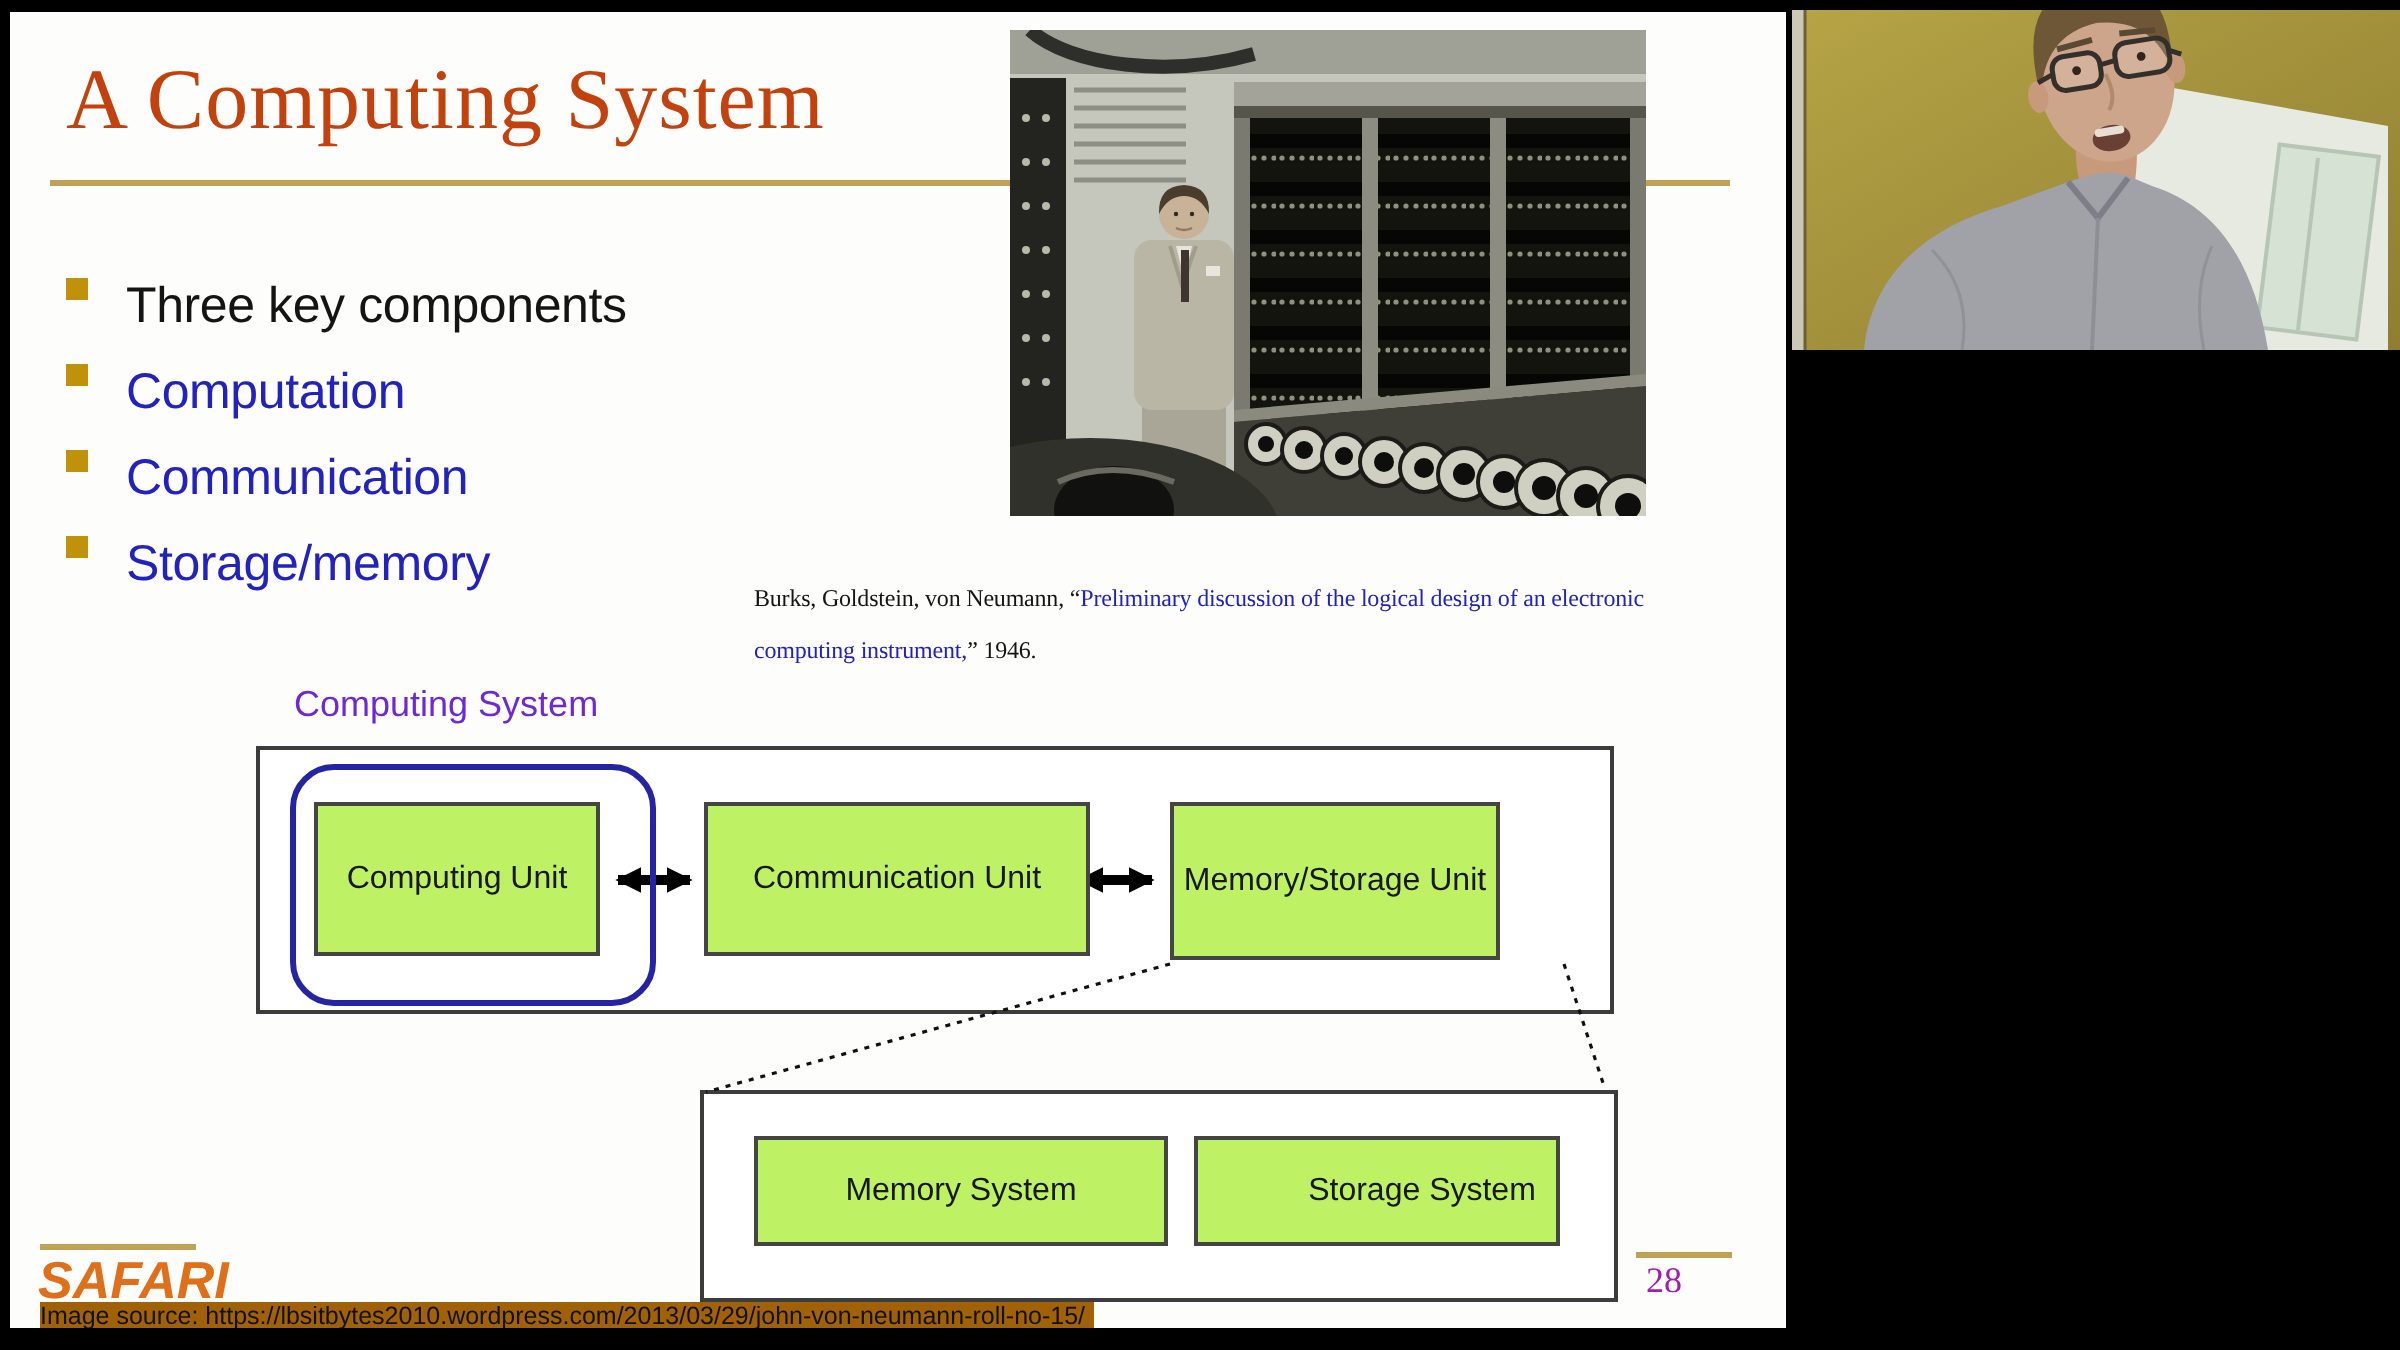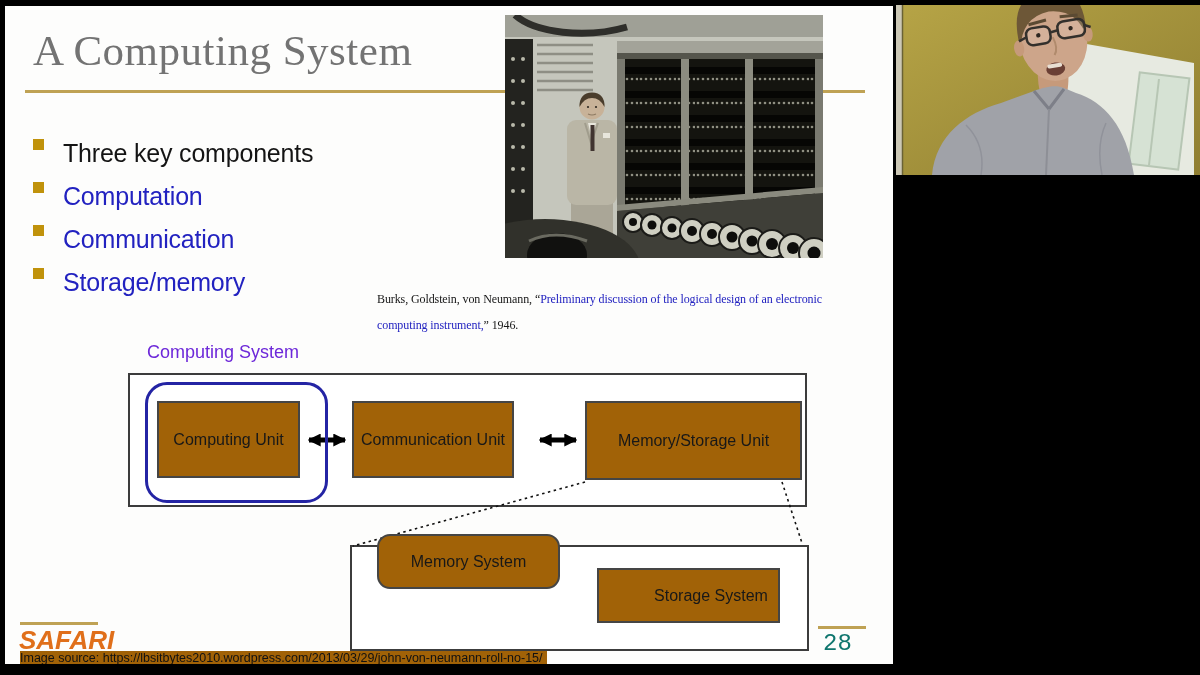--- a/index.html
+++ b/index.html
@@ -9,21 +9,21 @@
   }
   .slide{
     position:absolute;left:5px;top:6px;width:888px;height:658px;
     background:#fdfdfc;overflow:hidden;
   }
   .abs{position:absolute;}
   
   .title{
     left:28px;top:20px;margin:0;
     font-family:"Liberation Serif",serif;font-weight:400;
-    font-size:43px;color:#737373;letter-spacing:.5px;white-space:nowrap;text-align:center;
+    font-size:43px;color:#c2410c;letter-spacing:.5px;white-space:nowrap;text-align:center;
   }
   .rule-title{left:20px;top:84px;width:840px;height:3px;background:#bfa254;z-index:1;}
   
   .bullets{left:28px;top:133px;width:420px;}
   .bullet-row{display:flex;height:43px;}
   .sq{width:11px;height:11px;background:#c0920b;margin-right:19px;flex:0 0 auto;}
   .bullet-row span.lbl{font-size:25px;letter-spacing:-0.2px;}
   .c-black{color:#141414;}
   .c-blue{color:#2222c0;}
   
@@ -33,33 +33,33 @@
     left:372px;top:280px;width:494px;margin:0;
     font-size:12px;line-height:26px;color:#151515;letter-spacing:-0.1px;font-family:Liberation Serif, serif;
   }
   .citation .blue{color:#2222c0;}
   
   .diag-label{left:142px;top:336px;font-size:18px;color:#6d28d9;}
   .connectors{left:0;top:0;width:888px;height:658px;z-index:3;pointer-events:none;}
   .outer-rect{left:123px;top:367px;width:675px;height:130px;border:2px solid #3c3c3c;background:#fff;z-index:2;}
   .blue-round{left:140px;top:376px;width:177px;height:115px;border:3px solid #2424a4;border-radius:22px;z-index:4;}
   .ubox{
-    background:#a16207;border:2px solid #454545;z-index:5;
+    background:#bef264;border:2px solid #454545;z-index:5;
     display:flex;align-items:center;justify-content:center;text-align:center;
     font-size:16px;line-height:1.45;color:#181818;box-sizing:border-box;
   }
   .b1{left:152px;top:395px;width:143px;height:77px;}
-  .b2{left:347px;top:395px;width:162px;height:77px;}
-  .b3{left:580px;top:395px;width:217px;height:79px;}
+  .b2{left:347px;top:395px;width:193px;height:77px;}
+  .b3{left:580px;top:395px;width:165px;height:79px;}
   .lower-rect{left:345px;top:539px;width:455px;height:102px;border:2px solid #3c3c3c;background:#fff;z-index:2;}
-  .mem{left:372px;top:528px;width:183px;height:55px;border-radius:13px;}
+  .mem{left:372px;top:562px;width:207px;height:55px;}
   .sto{left:592px;top:562px;width:183px;height:55px;padding-left:45px;}
   
   .page-rule{left:813px;top:620px;width:48px;height:3px;background:#bfa254;}
-  .page-num{left:818px;top:624px;font-family:Liberation Mono, monospace;font-size:24px;color:#0f766e;}
+  .page-num{left:818px;top:624px;font-family:Liberation Serif, serif;font-size:18px;color:#a21caf;}
   .logo-rule{left:15px;top:616px;width:78px;height:2.5px;background:#bfa254;}
   .logo{
     left:14px;top:619px;font-size:26px;font-style:italic;font-weight:800;
     color:#e06f1a;letter-spacing:0px;z-index:6;
   }
   .source{
     left:15px;top:645px;font-size:12.5px;color:#111;z-index:7;
     background:#a16207;padding-right:4px;white-space:nowrap;
   }
   

